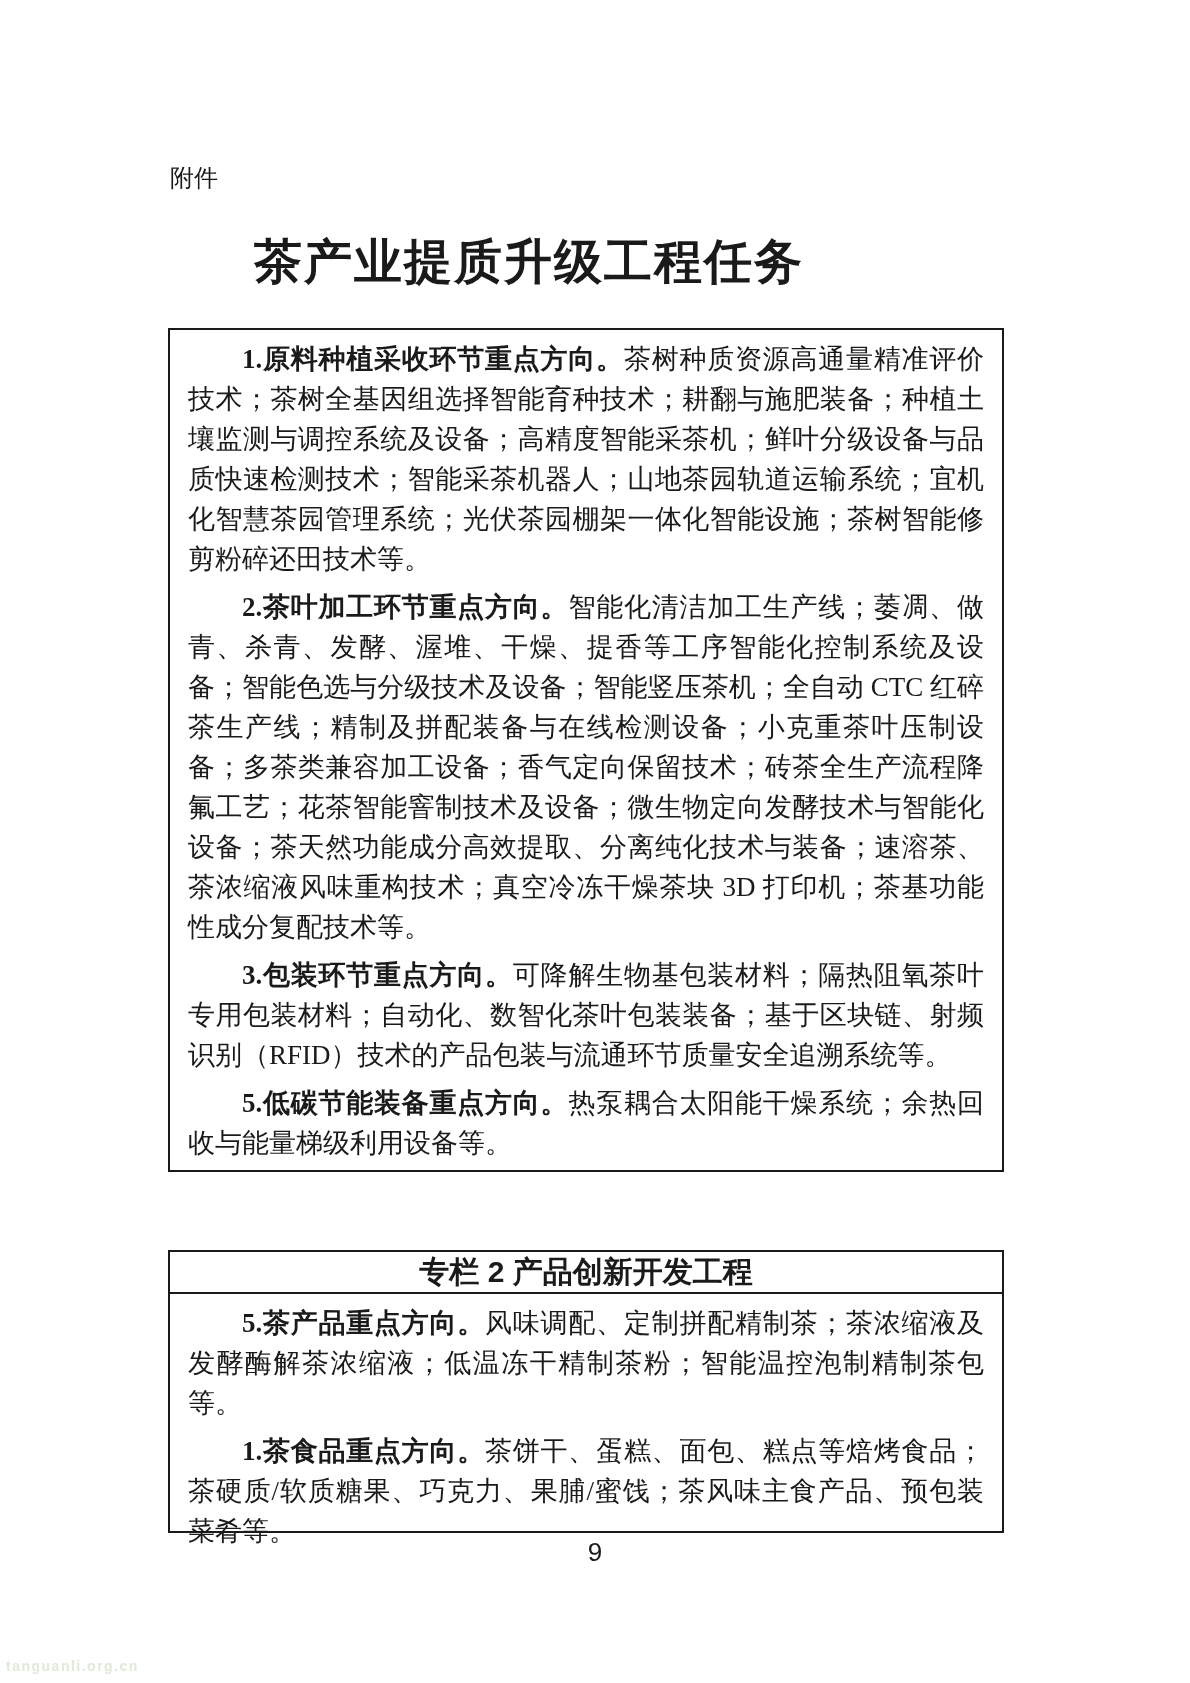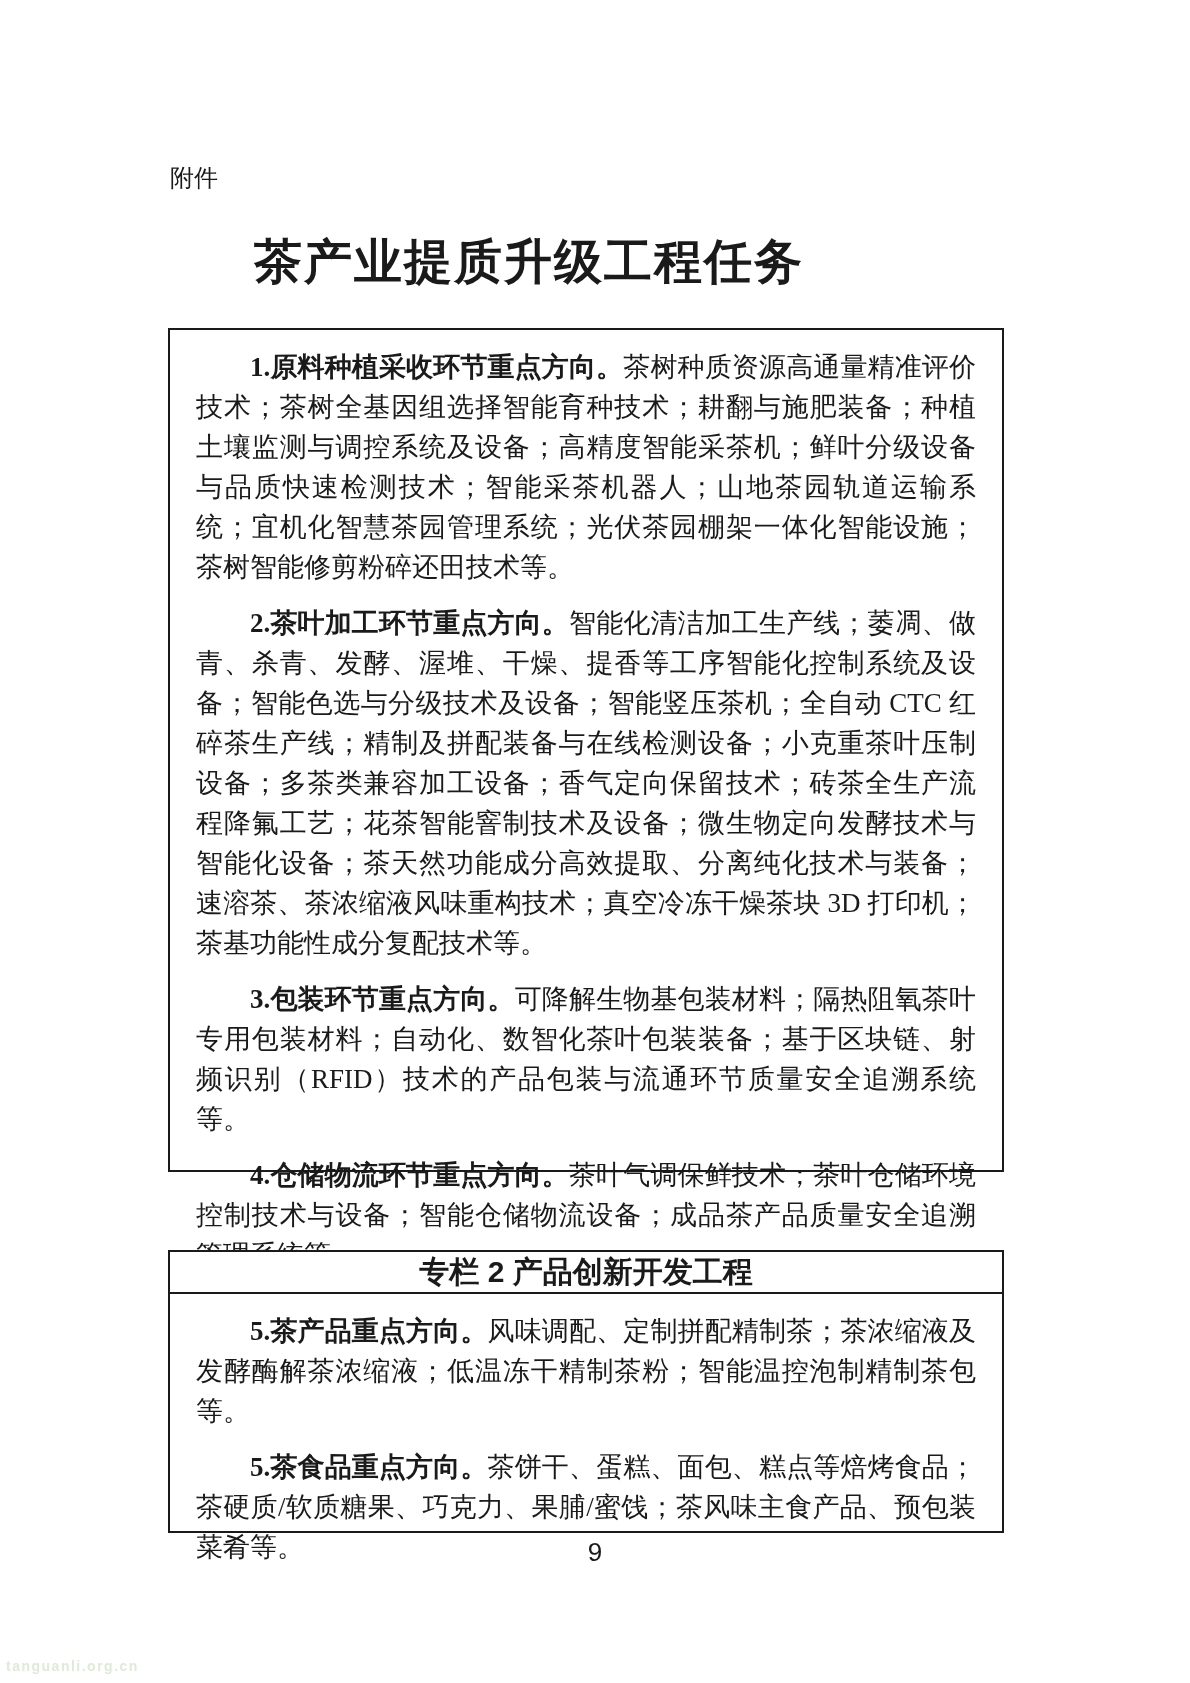--- a/index.html
+++ b/index.html
@@ -43,21 +43,21 @@
     overflow:hidden;
   }
   .panel-body{
     padding:1px 10px 0 10px;
     font-size:27px;
     line-height:40px;
     text-align:justify;
     text-align-last:left;
   }
   .para{
-    margin:16px;
+    margin:8px;
     text-indent:2em;
   }
   .lead{font-weight:bold;}
   .page-number{
     position:absolute;left:0;top:1537px;width:1190px;
     text-align:center;font-size:26px;
     font-family:"Liberation Sans","DejaVu Sans",sans-serif;
   }
   .watermark{
     position:absolute;left:6px;top:1658px;
@@ -74,30 +74,29 @@
 
   <div class="attachment-label">附件</div>
 
   <div class="doc-title">茶产业提质升级工程任务</div>
 
   <div class="panel panel-1">
     <div class="panel-body">
         <p class="para"><b class="lead">1.原料种植采收环节重点方向。</b><span>茶树种质资源高通量精准评价技术；茶树全基因组选择智能育种技术；耕翻与施肥装备；种植土壤监测与调控系统及设备；高精度智能采茶机；鲜叶分级设备与品质快速检测技术；智能采茶机器人；山地茶园轨道运输系统；宜机化智慧茶园管理系统；光伏茶园棚架一体化智能设施；茶树智能修剪粉碎还田技术等。</span></p>
         <p class="para"><b class="lead">2.茶叶加工环节重点方向。</b><span>智能化清洁加工生产线；萎凋、做青、杀青、发酵、渥堆、干燥、提香等工序智能化控制系统及设备；智能色选与分级技术及设备；智能竖压茶机；全自动 CTC 红碎茶生产线；精制及拼配装备与在线检测设备；小克重茶叶压制设备；多茶类兼容加工设备；香气定向保留技术；砖茶全生产流程降氟工艺；花茶智能窨制技术及设备；微生物定向发酵技术与智能化设备；茶天然功能成分高效提取、分离纯化技术与装备；速溶茶、茶浓缩液风味重构技术；真空冷冻干燥茶块 3D 打印机；茶基功能性成分复配技术等。</span></p>
         <p class="para"><b class="lead">3.包装环节重点方向。</b><span>可降解生物基包装材料；隔热阻氧茶叶专用包装材料；自动化、数智化茶叶包装装备；基于区块链、射频识别（RFID）技术的产品包装与流通环节质量安全追溯系统等。</span></p>
-        <p class="para"><b class="lead">4.仓储物流环节重点方向。</b><span>茶叶气调保鲜技术；茶叶仓储环境控制技术与设备；智能仓储物流设备；成品茶产品质量安全追溯管理系统等。</span></p>
         <p class="para"><b class="lead">5.低碳节能装备重点方向。</b><span>热泵耦合太阳能干燥系统；余热回收与能量梯级利用设备等。</span></p>
       </div>
   </div>
 
   <div class="panel panel-2">
     <div class="panel-header">专栏 2 产品创新开发工程</div>
     <div class="panel-body">
         <p class="para"><b class="lead">5.茶产品重点方向。</b><span>风味调配、定制拼配精制茶；茶浓缩液及发酵酶解茶浓缩液；低温冻干精制茶粉；智能温控泡制精制茶包等。</span></p>
-        <p class="para"><b class="lead">5.茶食品重点方向。</b><span>茶饼干、蛋糕、面包、糕点等焙烤食品；茶硬质/软质糖果、巧克力、果脯/蜜饯；茶风味主食产品、预包装菜肴等。</span></p>
+        <p class="para"><b class="lead">1.茶食品重点方向。</b><span>茶饼干、蛋糕、面包、糕点等焙烤食品；茶硬质/软质糖果、巧克力、果脯/蜜饯；茶风味主食产品、预包装菜肴等。</span></p>
       </div>
   </div>
 
   <div class="page-number">9</div>
 
   <div class="watermark">tanguanli.org.cn</div>
 
 </div>
 
 </body></html>

